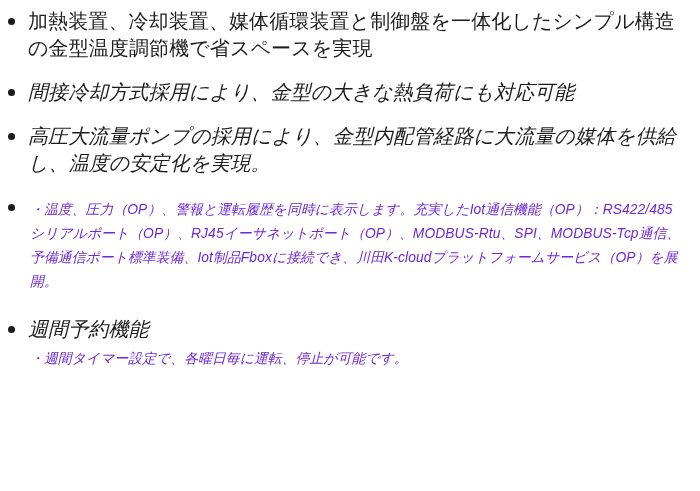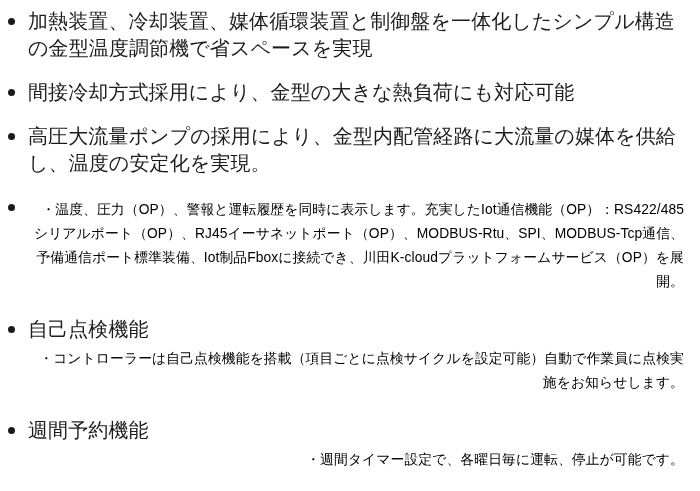--- a/index.html
+++ b/index.html
@@ -17,21 +17,21 @@
   }
   .feature-list {
     padding: 8px 10px 0 8px;
     box-sizing: border-box;
     width: 700px;
   }
   .feature-item {
     display: flex;
     align-items: flex-start;
   }
-  .feature-item + .feature-item { margin-top: 17px; }
+  .feature-item + .feature-item { margin-top: 17px; font-style: italic; }
   .feature-item.gap-lg { margin-top: 22px; }
   .bullet-col {
     width: 20px;
     flex: 0 0 20px;
     display: flex;
     justify-content: flex-start;
   }
   .bullet-dot {
     width: 7px;
     height: 7px;
@@ -53,22 +53,22 @@
     text-align: left;
   }
   .feature-sub {
     margin-top: 4px;
     margin-left: 2px;
     font-size: 13.8px;
     line-height: 24px;
     font-weight: 400;
     letter-spacing: 0.1px;
     max-width: 654px;
-    color: #000000;
-    text-align: right;
+    color: #6d28d9;
+    text-align: left;
   }
 </style>
 </head>
 <body>
 
 <div class="feature-list">
 
   <div class="feature-item">
     <div class="bullet-col">
       <span class="bullet-dot"></span>
@@ -98,29 +98,20 @@
 
   <div class="feature-item">
     <div class="bullet-col">
       <span class="bullet-dot"></span>
     </div>
     <div class="feature-body">
       <div class="feature-sub">・温度、圧力（OP）、警報と運転履歴を同時に表示します。充実したIot通信機能（OP）：RS422/485シリアルポート（OP）、RJ45イーサネットポート（OP）、MODBUS-Rtu、SPI、MODBUS-Tcp通信、予備通信ポート標準装備、Iot制品Fboxに接続でき、川田K-cloudプラットフォームサービス（OP）を展開。</div>
     </div>
   </div>
 
-  <div class="feature-item gap-lg">
-    <div class="bullet-col">
-      <span class="bullet-dot"></span>
-    </div>
-    <div class="feature-body">
-      <div class="feature-text">自己点検機能</div>
-      <div class="feature-sub">・コントローラーは自己点検機能を搭載（項目ごとに点検サイクルを設定可能）自動で作業員に点検実施をお知らせします。</div>
-    </div>
-  </div>
 
   <div class="feature-item gap-lg">
     <div class="bullet-col">
       <span class="bullet-dot"></span>
     </div>
     <div class="feature-body">
       <div class="feature-text">週間予約機能</div>
       <div class="feature-sub">・週間タイマー設定で、各曜日毎に運転、停止が可能です。</div>
     </div>
   </div>

